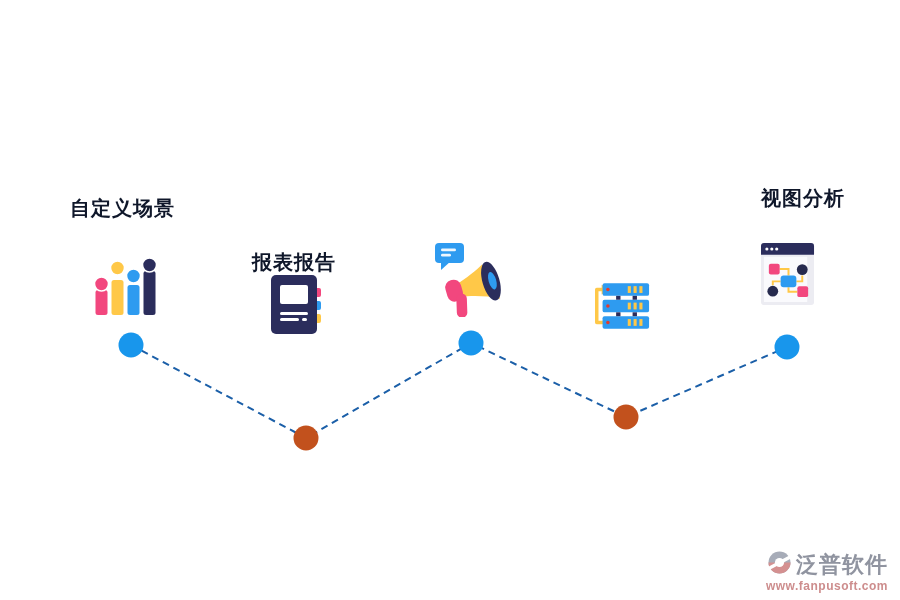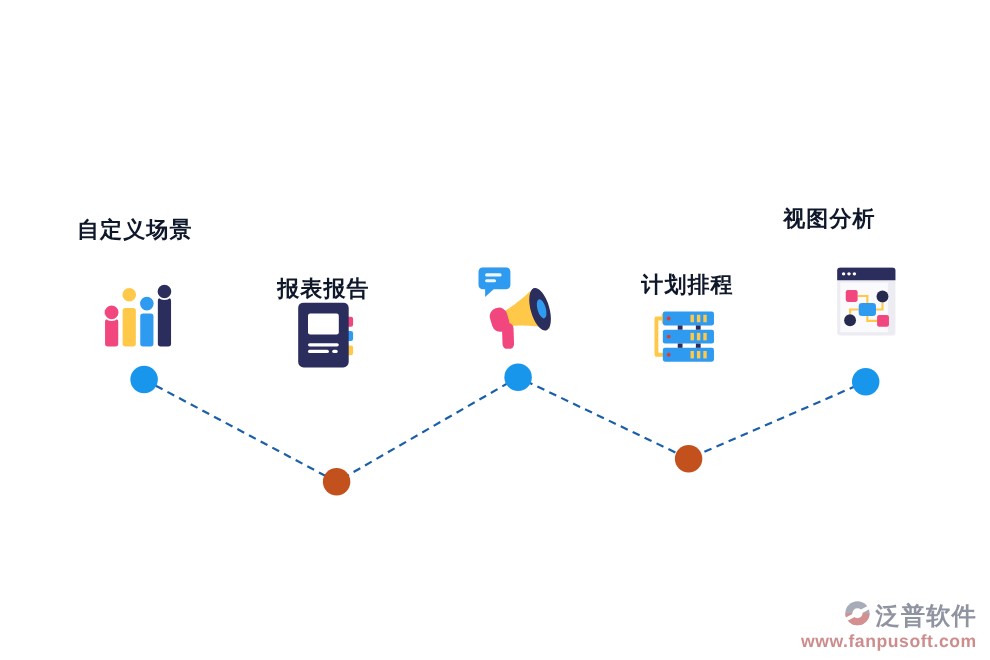--- a/index.html
+++ b/index.html
@@ -29,21 +29,21 @@
   }
   .item-icon {
     position: absolute;
     z-index: 2;
   }
   
   .label-1 { left: 70px;  top: 195px; }
   .label-2 { left: 252px; top: 233px; margin-top: 16px; }
   .label-3 { left: 425px; top: 193px; }
   .label-4 { left: 583px; top: 245px; }
-  .label-5 { left: 712px; top: 185px; }
+  .label-5 { left: 761px; top: 185px; }
   .icon-1  { left: 95px;  top: 257px; }
   .icon-2  { left: 271px; top: 275px; }
   .icon-3  { left: 430px; top: 243px; }
   .icon-4  { left: 589px; top: 281px; }
   .icon-5  { left: 761px; top: 243px; }
 
   .watermark {
     position: absolute;
     right: 12px;
     bottom: 7px;
@@ -57,21 +57,21 @@
     align-items: center;
     gap: 3px;
   }
   .watermark-name {
     font-size: 22px;
     font-weight: 700;
     color: #9094a0;
     letter-spacing: 1px;
   }
   .watermark-url {
-    font-size: 16px;
+    font-size: 12px;
     font-weight: 700;
     color: #cd8d8d;
     letter-spacing: 0.5px;
     margin-top: -1px;
   }
 </style>
 </head>
 <body>
 
 <div class="canvas">
@@ -80,21 +80,20 @@
     <polyline fill="none" stroke-width="2" points="131,345 306,438 471,343 626,417 787,347" stroke="#1B5FA8" stroke-dasharray="7,5"></polyline>
     <circle r="12.5" cx="131" cy="345" fill="#1896EC"></circle>
     <circle r="12.5" cx="306" cy="438" fill="#C2511D"></circle>
     <circle r="12.5" cx="471" cy="343" fill="#1896EC"></circle>
     <circle r="12.5" cx="626" cy="417" fill="#C2511D"></circle>
     <circle r="12.5" cx="787" cy="347" fill="#1896EC"></circle>
   </svg>
 
   <div class="item-label label-1">自定义场景</div>
   <div class="item-label label-2">报表报告</div>
-  <div class="item-label label-4">计划排程</div>
   <div class="item-label label-5">视图分析</div>
 
   <div class="item-icon icon-1">
     <svg viewBox="0 -2 62 60" width="63" height="60">
       <rect x="0" y="31" width="12" height="25" rx="2.5" fill="#F2477E"></rect>
       <rect x="16" y="21" width="12" height="35" rx="2.5" fill="#FFC848"></rect>
       <rect x="32" y="26" width="12" height="30" rx="2.5" fill="#2E9BF0"></rect>
       <rect x="48" y="12" width="12" height="44" rx="2.5" fill="#2B2D5C"></rect>
       <polyline points="6,25 22,9 38,17 54,6" fill="none" stroke="#ffffff" stroke-width="2.5"></polyline>
       <circle cx="6" cy="25" r="7" fill="#F2477E" stroke="#ffffff" stroke-width="1.6"></circle>

